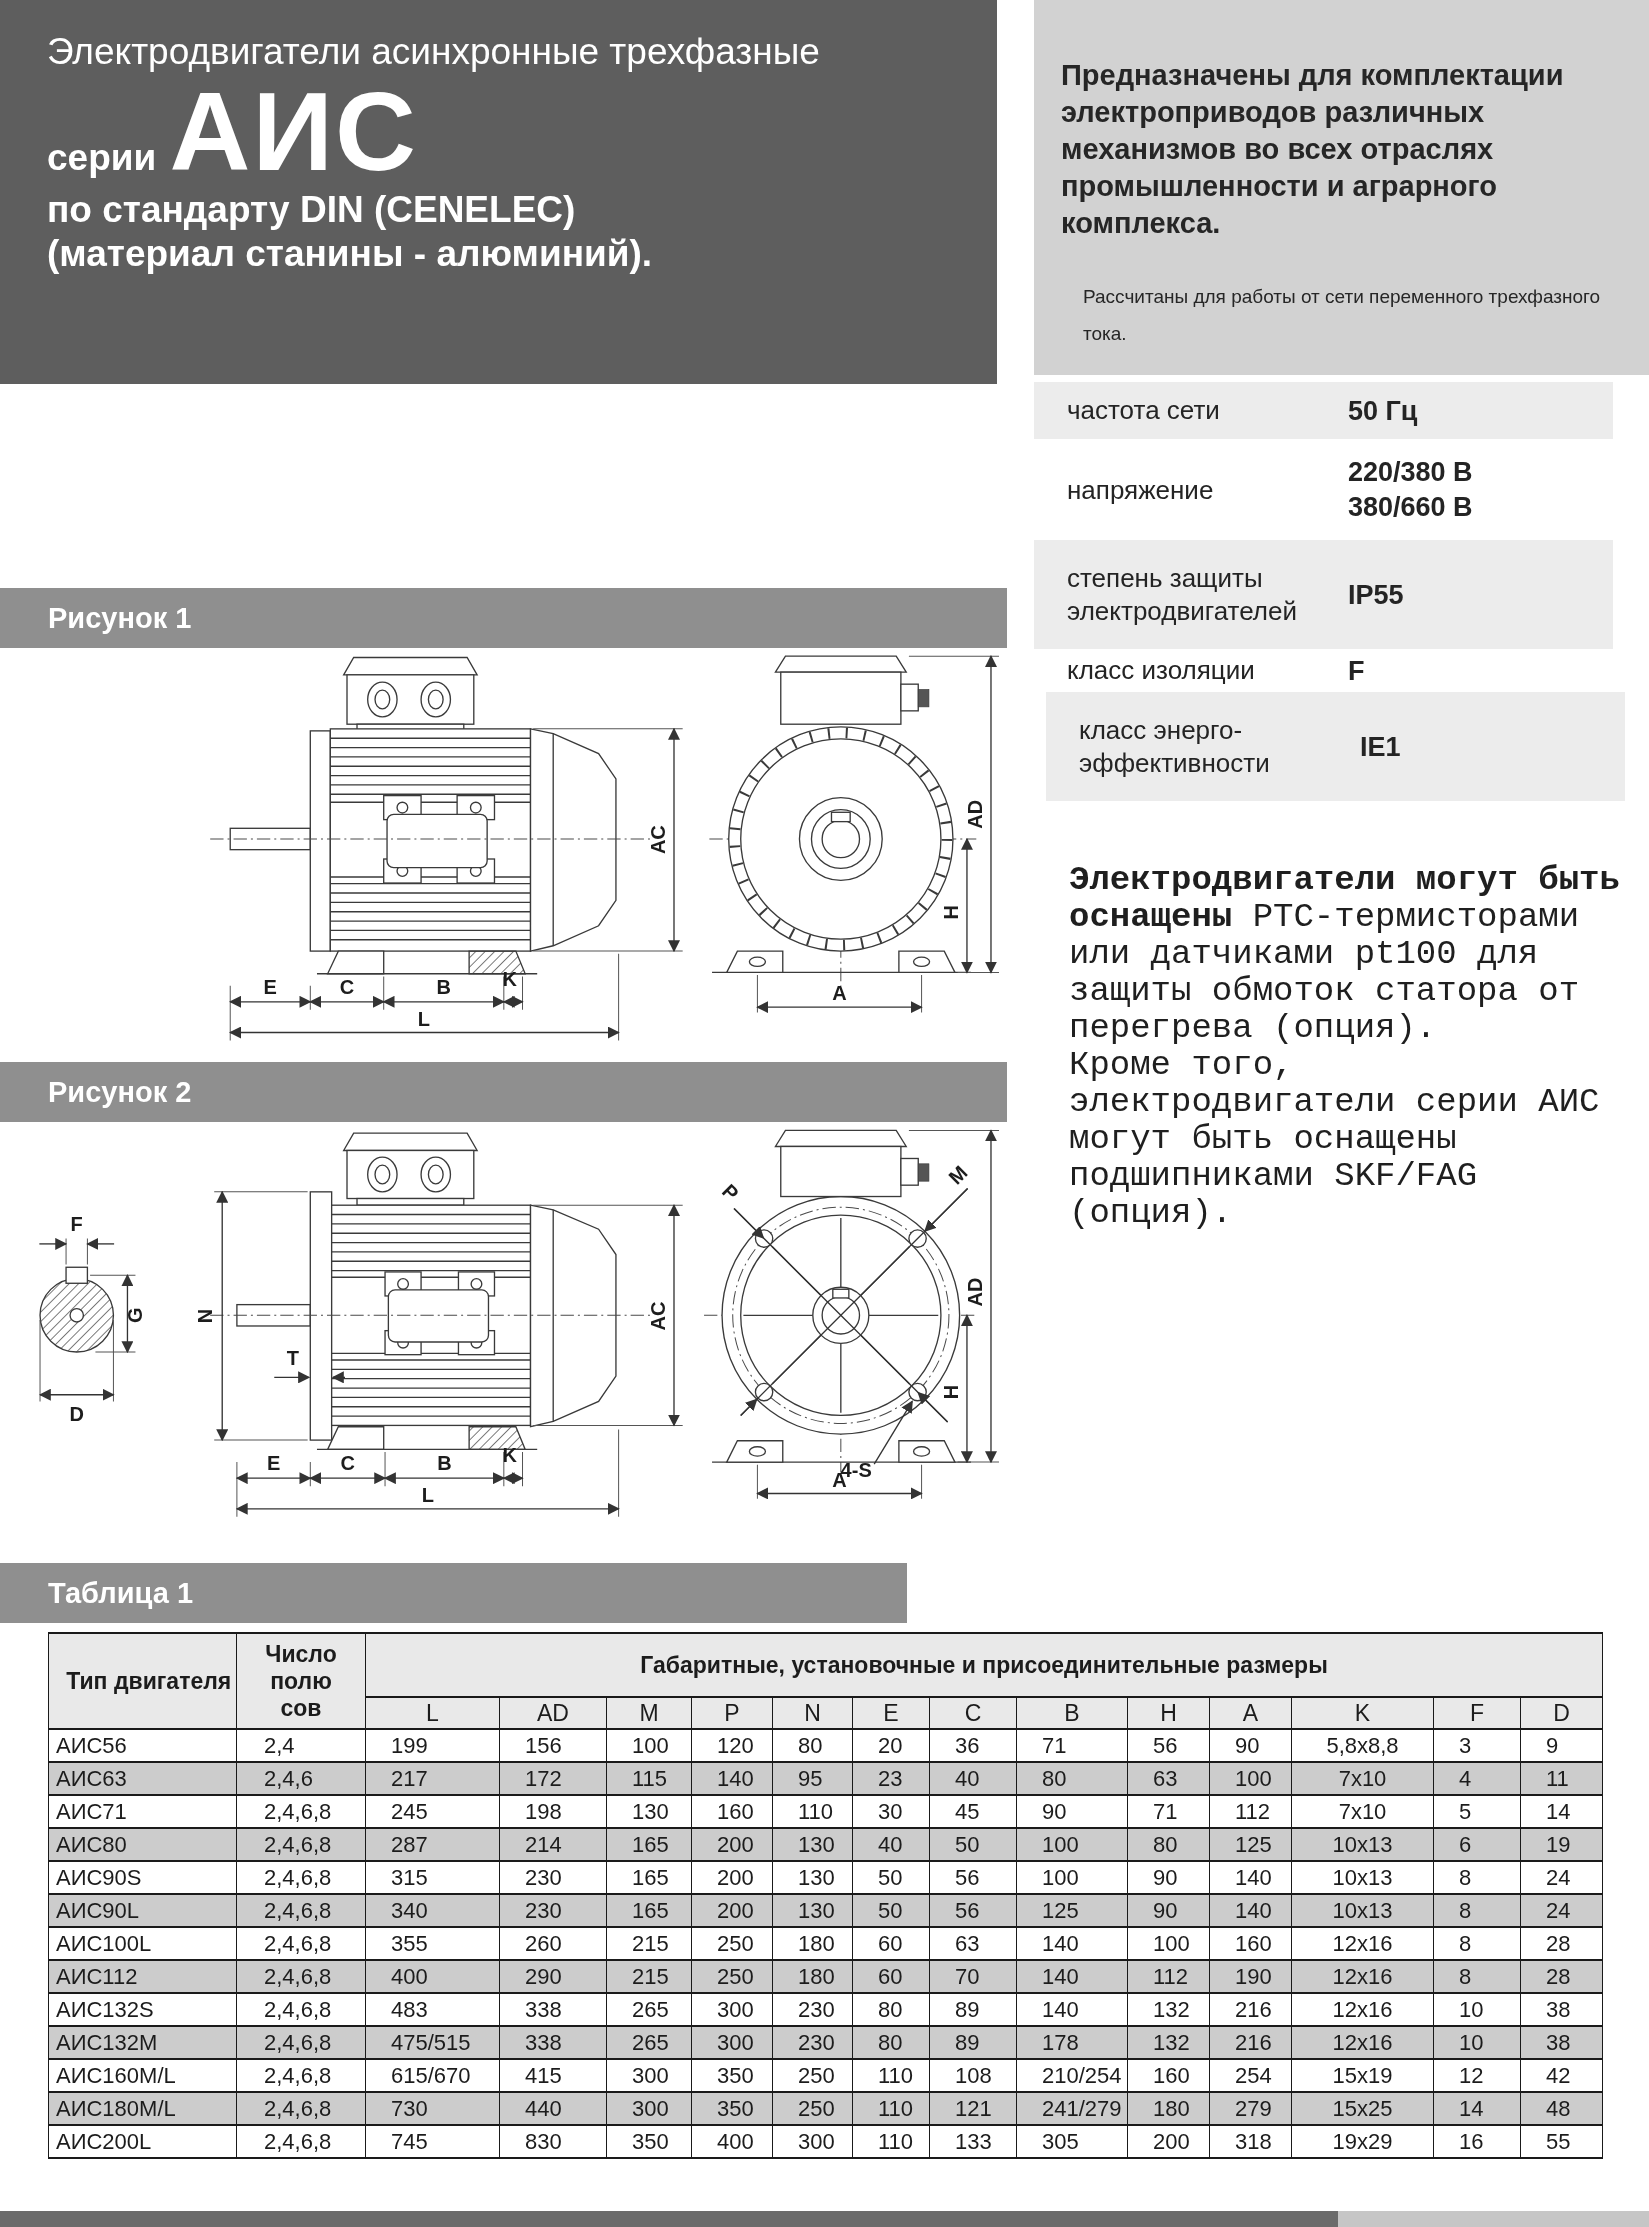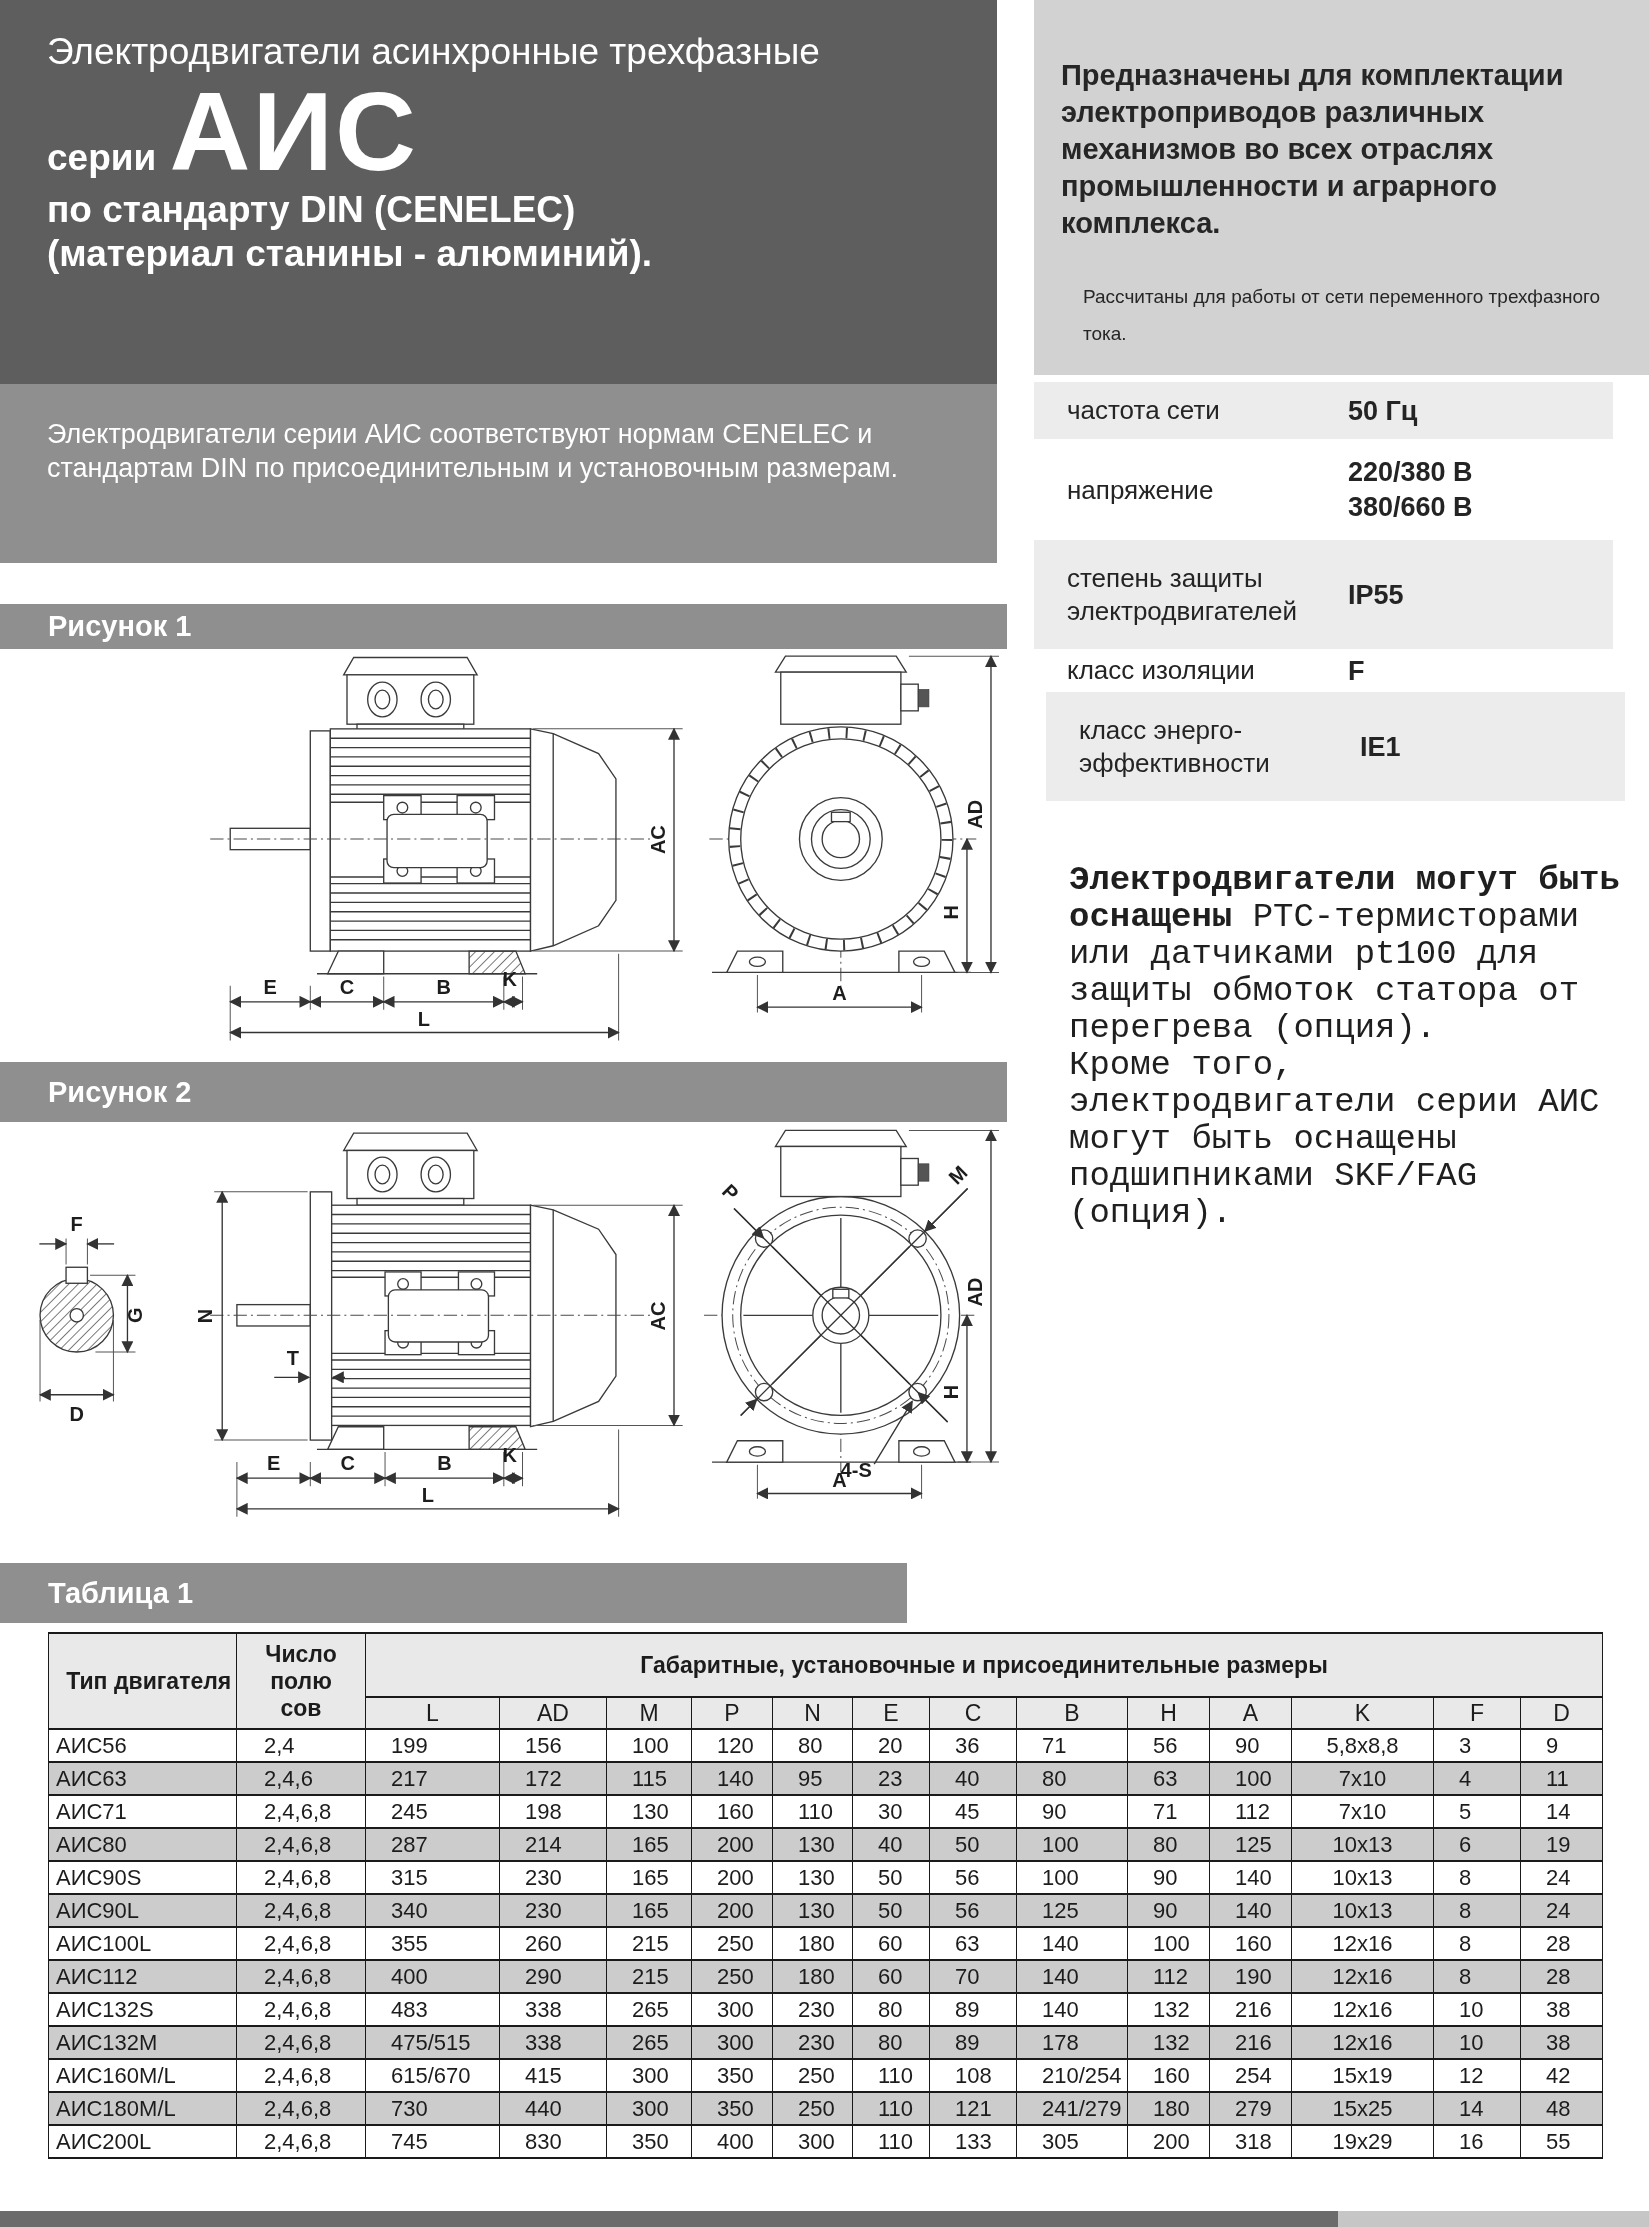--- a/index.html
+++ b/index.html
@@ -15,21 +15,21 @@
   .series-name{font-size:112px;font-weight:bold;line-height:1.0;margin-left:13.3px;letter-spacing:2px;}
   .std{font-size:37px;font-weight:bold;line-height:44px;}
 
   
   .hdr-gray{position:absolute;left:0;top:384px;width:997px;height:179px;background:#8f8f8f;
             color:#fff;padding:33px 47px;box-sizing:border-box;font-size:27px;line-height:34px;}
 
   
   .banner{position:absolute;background:#8f8f8f;color:#fff;font-weight:bold;font-size:29px;
           display:flex;align-items:center;padding-left:48px;box-sizing:border-box;}
-  #banner-fig1{left:0;top:588px;width:1007px;height:45px;margin-top:16px;}
+  #banner-fig1{left:0;top:588px;width:1007px;height:60px;}
   #banner-fig2{left:0;top:1062px;width:1007px;height:60px;}
   #banner-tbl{left:0;top:1563px;width:907px;height:60px;}
 
   
   .side-panel{position:absolute;left:1034px;top:0;width:615px;height:375px;background:#d2d2d2;
               color:#262626;padding:57px 39px 0 27px;box-sizing:border-box;}
   .side-bold{font-size:29px;font-weight:bold;line-height:37px;}
   .side-reg{font-size:19px;line-height:37px;margin-top:36px;margin-left:22px;}
   .spec{position:absolute;left:1034px;width:579px;display:flex;align-items:center;color:#242424;}
   .spec.shaded{background:#ececec;}
@@ -86,23 +86,20 @@
   <div class="hdr-dark">
     <div class="hdr-title">Электродвигатели асинхронные трехфазные</div>
     <div class="series-row">
       <span class="series-label">серии</span>
       <span class="series-name">АИС</span>
     </div>
     <div class="std">по стандарту DIN (CENELEC)</div>
     <div class="std">(материал станины - алюминий).</div>
   </div>
 
-  <div class="hdr-gray">
-    <span>Электродвигатели серии АИС соответствуют нормам CENELEC и стандартам DIN по присоединительным и установочным размерам.</span>
-  </div>
 
   <div class="side-panel">
     <div class="side-bold">Предназначены для комплектации электроприводов различных механизмов во всех отраслях промышленности и аграрного комплекса.</div>
     <div class="side-reg">Рассчитаны для работы от сети переменного трехфазного тока.</div>
   </div>
 
   <div class="spec shaded" id="spec-freq">
     <div class="spec-label">частота сети</div>
     <div class="spec-value">50 Гц</div>
   </div>

